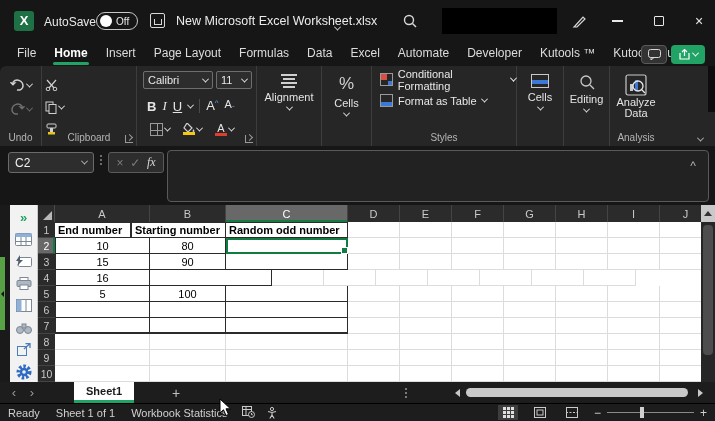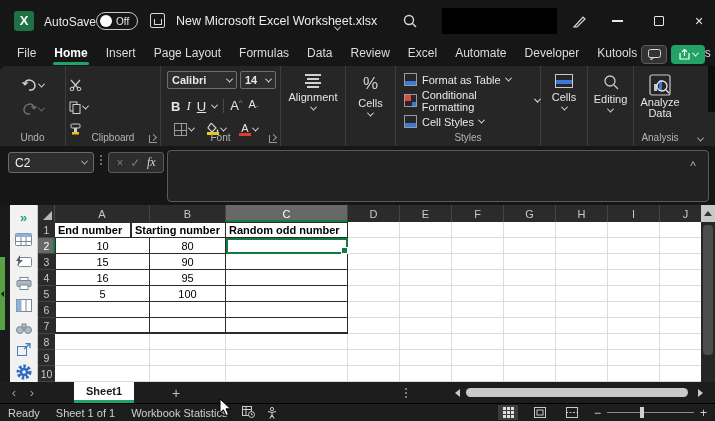--- a/index.html
+++ b/index.html
@@ -176,21 +176,20 @@
   </div>
 
   <div class="tabsrow">
     <div id="tabs" style="display:flex;align-items:flex-end;margin-left:8px;">
         <div class="tab">File</div>
         <div class="tab active">Home</div>
         <div class="tab">Insert</div>
         <div class="tab">Page Layout</div>
         <div class="tab">Formulas</div>
         <div class="tab">Data</div>
-        <div class="tab">Review</div>
         <div class="tab">Excel</div>
         <div class="tab">Automate</div>
         <div class="tab">Developer</div>
         <div class="tab">Kutools ™</div>
         <div class="tab">Kutools Plus</div>
       </div>
     <div class="comments-btn">
       <svg width="13" height="11" viewBox="0 0 13 11">
           <rect x="0.5" y="0.5" width="12" height="8" rx="2" fill="none" stroke="#d8d8d8"></rect>
           <path d="M3 8.5 L3 11 L6 8.5" fill="none" stroke="#d8d8d8"></path>
@@ -201,21 +200,21 @@
           <path d="M1 4 L1 10 L10 10 L10 4" fill="none" stroke="#fff" stroke-width="1.2"></path>
           <line x1="5.5" y1="7" x2="5.5" y2="1" stroke="#fff" stroke-width="1.2"></line>
           <path d="M3 3 L5.5 0.5 L8 3" fill="none" stroke="#fff" stroke-width="1.2"></path>
         </svg>
       <i class="chev" style="color:#fff"></i>
     </div>
   </div>
 
   <div class="ribbon">
 
-    <div class="rgroup" style="width:66px;">
+    <div class="rgroup" style="width:42px;">
       <div class="vbig" style="gap:6px; padding-top:10px;">
         <span class="smallbtn">
           <svg width="15" height="12" viewBox="0 0 15 12">
               <path d="M3 3 C7 -1 13 2 13 7 C13 10 10 11.5 7 11" fill="none" stroke="#d0d0d0" stroke-width="1.5"></path>
               <path d="M1 1 L1 6 L6 6 Z" fill="#d0d0d0" transform="rotate(-45 3 4)"></path>
             </svg>
           <i class="chev"></i>
           </span>
         <span class="smallbtn dim">
           <svg width="15" height="12" viewBox="0 0 15 12">
@@ -253,27 +252,27 @@
                 <rect x="3" y="9" width="7" height="2.5" fill="#e8c41a"></rect>
               </svg>
             </span>
         </div>
       </div>
       <div class="glabel">Clipboard</div>
       <div class="launcher"></div>
     </div>
 
     <div class="rgroup" style="width:120px;">
-      <div style="display:flex; gap:3px; padding:5px 4px 4px 6px;font-weight:bold;">
+      <div style="display:flex; gap:3px; padding:5px 4px 4px 6px;">
         <div class="combo" style="width:70px;">
           <span>Calibri</span>
             <i class="chev"></i>
         </div>
         <div class="combo" style="width:36px;">
-          <span>14</span>
+          <span>11</span>
             <i class="chev"></i>
         </div>
       </div>
       <div style="display:flex; align-items:center; gap:6px; padding:4px 0 0 10px; height:22px;">
         <span style="font-weight:bold; font-size:13px;">B</span>
         <span style="font-style:italic; font-size:13px; font-family:'Liberation Serif',serif;">I</span>
         <span style="text-decoration:underline; font-size:13px;">U</span>
         <i class="chev"></i>
         <span style="width:1px;height:14px;background:#4a4a4a;"></span>
         <span style="font-size:13px;">A<sup style="color:#58a6ff;font-size:8px;">^</sup></span>
@@ -295,21 +294,20 @@
             <i class="chev"></i>
           </span>
         <span class="smallbtn">
           <span style="display:inline-flex;flex-direction:column;align-items:center;line-height:10px;">
             <span style="font-size:11px;">A</span>
               <span style="width:12px;height:3px;background:#e03e2d;"></span>
           </span>
             <i class="chev"></i>
           </span>
       </div>
-      <div class="glabel">Font</div>
       <div class="launcher"></div>
     </div>
 
     <div class="rgroup" style="width:65px;text-align:right;">
       <div class="vbig">
         <span style="display:flex;flex-direction:column;gap:2.5px;align-items:center;">
           <span style="width:16px;height:1.5px;background:#d0d0d0;"></span>
           <span style="width:12px;height:1.5px;background:#d0d0d0;"></span>
           <span style="width:16px;height:1.5px;background:#d0d0d0;"></span>
           <span style="width:12px;height:1.5px;background:#d0d0d0;"></span>
@@ -323,32 +321,27 @@
       <div class="vbig">
         <span style="font-size:17px;color:#d0d0d0;">%</span>
         <span>Cells</span>
         <i class="chev"></i>
       </div>
     </div>
 
     <div class="rgroup" style="width:145px;">
       <div id="styles-buttons" style="padding-top:3px;">
           <div class="styles-item">
-            <span class="mini-grid" style="background: linear-gradient(rgb(59, 120, 216), rgb(59, 120, 216)) 0px 7px / 13px 6px no-repeat;"></span>
-            <span>Format as Table</span>
-            <i class="chev"></i>
-          </div>
-          <div class="styles-item">
             <span class="mini-grid" style="background: linear-gradient(rgb(217, 79, 67), rgb(217, 79, 67)) 0px 0px / 6px 6px no-repeat, linear-gradient(rgb(59, 120, 216), rgb(59, 120, 216)) 7px 7px / 6px 6px no-repeat;"></span>
             <span>Conditional Formatting</span>
             <i class="chev"></i>
           </div>
           <div class="styles-item">
             <span class="mini-grid" style="background: linear-gradient(rgb(59, 120, 216), rgb(59, 120, 216)) 0px 7px / 13px 6px no-repeat;"></span>
-            <span>Cell Styles</span>
+            <span>Format as Table</span>
             <i class="chev"></i>
           </div>
         </div>
       <div class="glabel">Styles</div>
     </div>
 
     <div class="rgroup" style="width:47px;">
       <div class="vbig">
         <span style="width:18px;height:14px;border:1px solid #c9c9c9;display:block;background:linear-gradient(#3b78d8,#3b78d8) 0 5px/18px 4px no-repeat;"></span>
         <span>Cells</span>
@@ -517,21 +510,20 @@
             <div class="cell" style="width: 52px;"></div>
             <div class="cell" style="width: 52px;"></div>
             <div class="cell" style="width: 52px;"></div>
             <div class="cell" style="width: 52px;"></div>
             <div class="cell" style="width: 52px;"></div>
             <div class="cell" style="width: 52px;"></div>
           </div>
           <div class="grid-row">
             <div class="rowhdr">4</div>
             <div class="cell tb bl num" style="width: 95px;">16</div>
-            <div class="cell tb num" style="width: 76px;">95</div>
             <div class="cell tb num" style="width: 122px;"></div>
             <div class="cell" style="width: 52px;"></div>
             <div class="cell" style="width: 52px;"></div>
             <div class="cell" style="width: 52px;"></div>
             <div class="cell" style="width: 52px;"></div>
             <div class="cell" style="width: 52px;"></div>
             <div class="cell" style="width: 52px;"></div>
             <div class="cell" style="width: 52px;"></div>
           </div>
           <div class="grid-row">

